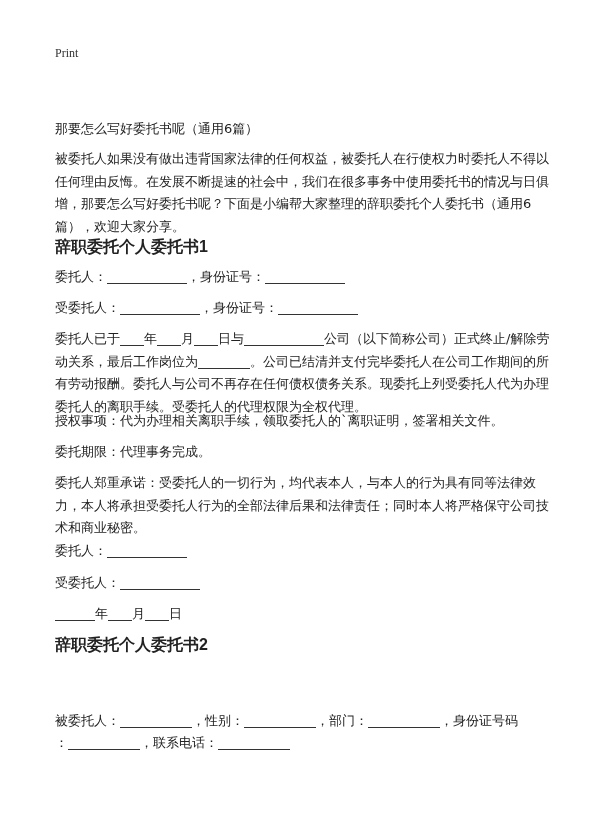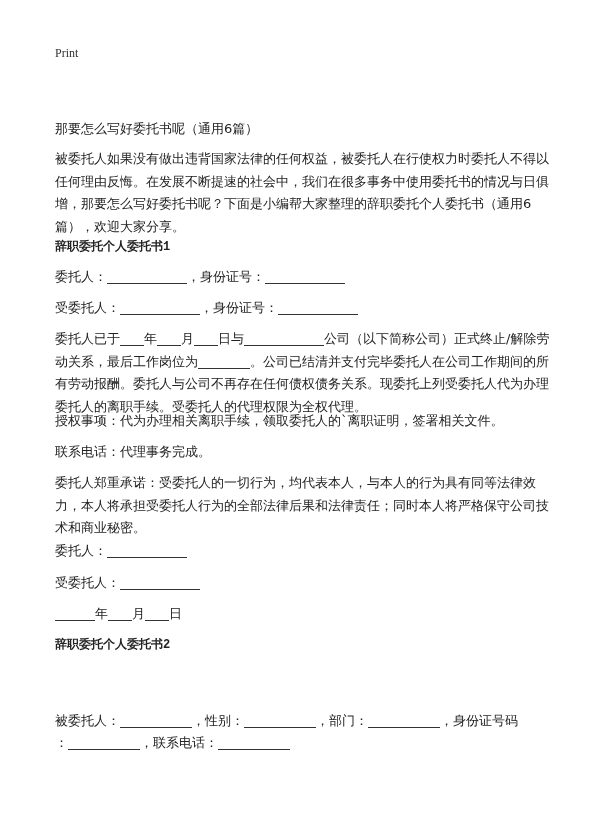--- a/index.html
+++ b/index.html
@@ -15,21 +15,21 @@
     font-size: 12px; color: #333;
   }
   .title {
     position: absolute; left: 0; width: 600px; top: 79px;
     text-align: center; font-size: 19px; font-weight: bold; color: #222;
     letter-spacing: 0.5px;
   }
   .block { position: absolute; left: 55px; width: 495px; font-size: 13px; line-height: 22px; }
   .subtitle { top: 118px; }
   .intro { top: 148px; line-height: 22.5px; }
-  .h { font-family: Liberation Mono, monospace; font-weight: bold; font-size: 12px; }
+  .h { font-family: Liberation Sans, sans-serif; font-weight: bold; font-size: 16px; }
   .blank { display: inline-block; border-bottom: 1px solid #333; height: 14px; vertical-align: -3px; }
 </style>
 </head>
 <body>
 
 <div class="page">
 
   <div class="print">Print</div>
 
 
@@ -46,21 +46,21 @@
   <div class="block" style="top:297px;">
     <span>受委托人：</span><span class="blank" style="width:80px"></span><span>，身份证号：</span><span class="blank" style="width:80px"></span>
   </div>
 
   <div class="block" style="top:328px; line-height:22.5px;">
     <span>委托人已于</span><span class="blank" style="width:24px"></span><span>年</span><span class="blank" style="width:24px"></span><span>月</span><span class="blank" style="width:24px"></span><span>日与</span><span class="blank" style="width:80px"></span><span>公司（以下简称公司）正式终止/解除劳动关系，最后工作岗位为</span><span class="blank" style="width:52px"></span><span>。公司已结清并支付完毕委托人在公司工作期间的所有劳动报酬。委托人与公司不再存在任何债权债务关系。现委托上列受委托人代为办理委托人的离职手续。受委托人的代理权限为全权代理。</span>
   </div>
 
   <div class="block" style="top:410px;">授权事项：代为办理相关离职手续，领取委托人的`离职证明，签署相关文件。</div>
 
-  <div class="block" style="top:441px;">联系电话：代理事务完成。</div>
+  <div class="block" style="top:441px;">委托期限：代理事务完成。</div>
 
   <div class="block" style="top:472px; line-height:22.5px;">委托人郑重承诺：受委托人的一切行为，均代表本人，与本人的行为具有同等法律效力，本人将承担受委托人行为的全部法律后果和法律责任；同时本人将严格保守公司技术和商业秘密。</div>
 
   <div class="block" style="top:540px;">
     <span>委托人：</span><span class="blank" style="width:80px"></span>
   </div>
 
   <div class="block" style="top:572px;">
     <span>受委托人：</span><span class="blank" style="width:80px"></span>
   </div>

